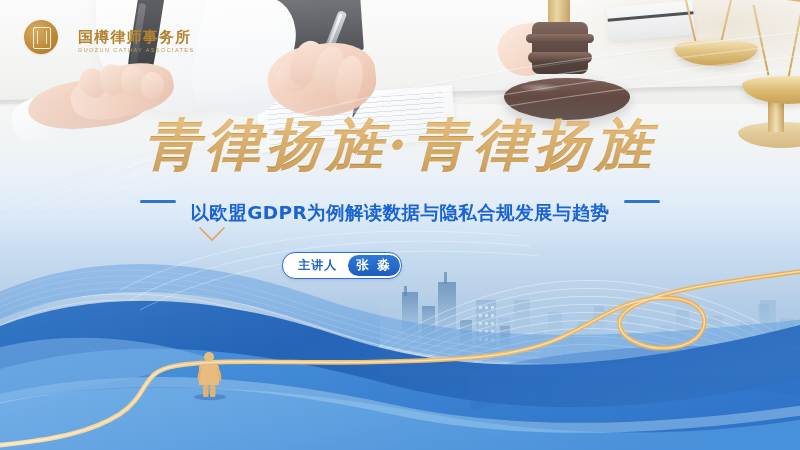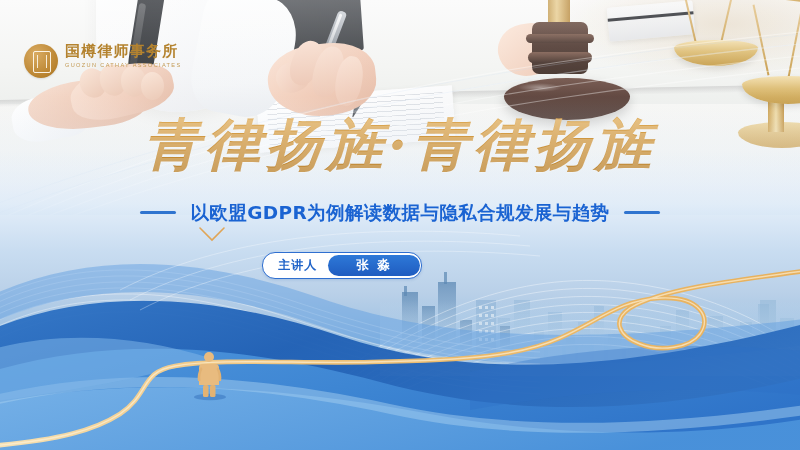--- a/index.html
+++ b/index.html
@@ -235,21 +235,21 @@
       rgba(219,233,247,.55) 18%,
       rgba(198,219,240,.95) 34%,
       #b9d0e8 48%,
       #9cc0e2 62%,
       #5f9fda 78%,
       #3d8ad4 100%);
   }
 
   
   .logo{
-    position:absolute;left:24px;top:20px;display:flex;align-items:flex-start;gap:7px;margin-top:24px;
+    position:absolute;left:24px;top:20px;display:flex;align-items:flex-end;gap:20px;
   }
   .logo-mark{
     width:34px;height:34px;border-radius:50%;
     background:radial-gradient(circle at 35% 30%,#d9ab62,#b9832f 70%,#a06e23 100%);
     position:relative;flex:0 0 auto;
     box-shadow:0 1px 2px rgba(0,0,0,.10);
   }
   .logo-mark:before{
     content:"";position:absolute;left:9px;top:7px;width:16px;height:20px;
     border:1.6px solid rgba(255,250,240,.92);border-radius:2px;
@@ -277,21 +277,21 @@
     color:#c28c33;
     background:linear-gradient(180deg,#e0ae5c 0%,#cf9740 40%,#b97f28 100%);
     -webkit-background-clip:text;background-clip:text;
     -webkit-text-fill-color:transparent;
     font-style:italic;
     text-shadow:0 1px 0 rgba(255,255,255,.25);
   }
 
   .subtitle-row{
     position:absolute;left:0;top:200px;width:800px;
-    display:flex;align-items:center;justify-content:center;gap:14px;
+    display:flex;align-items:flex-start;justify-content:center;gap:14px;
   }
   .sub-dash{
     width:36px;height:3px;background:#2f74cf;border-radius:2px;flex:0 0 auto;
   }
   .subtitle{
     font-family:"DejaVu Sans","Liberation Sans",sans-serif;
     font-size:18.5px;font-weight:700;color:#1a63d2;letter-spacing:.4px;
     white-space:nowrap;
   }
 
@@ -309,21 +309,21 @@
   }
   .sp-role{
     font-family:"DejaVu Sans","Liberation Sans",sans-serif;
     font-size:12px;font-weight:700;color:#1f63c8;
     padding:0 11px 0 15px;letter-spacing:1px;
   }
   .sp-name{
     font-family:"DejaVu Sans","Liberation Sans",sans-serif;
     font-size:12.5px;font-weight:700;color:#ffffff;letter-spacing:2px;
     background:linear-gradient(180deg,#2e79d8,#1f5cc0);
-    border-radius:12px;padding:4px 28px 5px;line-height:1;
+    border-radius:12px;padding:4px 8px 5px;line-height:1;
     margin:-1px -1px -1px 0;
   }
 
   
   .art{position:absolute;left:0;top:0;width:800px;height:450px;}
 </style>
 </head>
 <body>
 
 <div id="poster">

